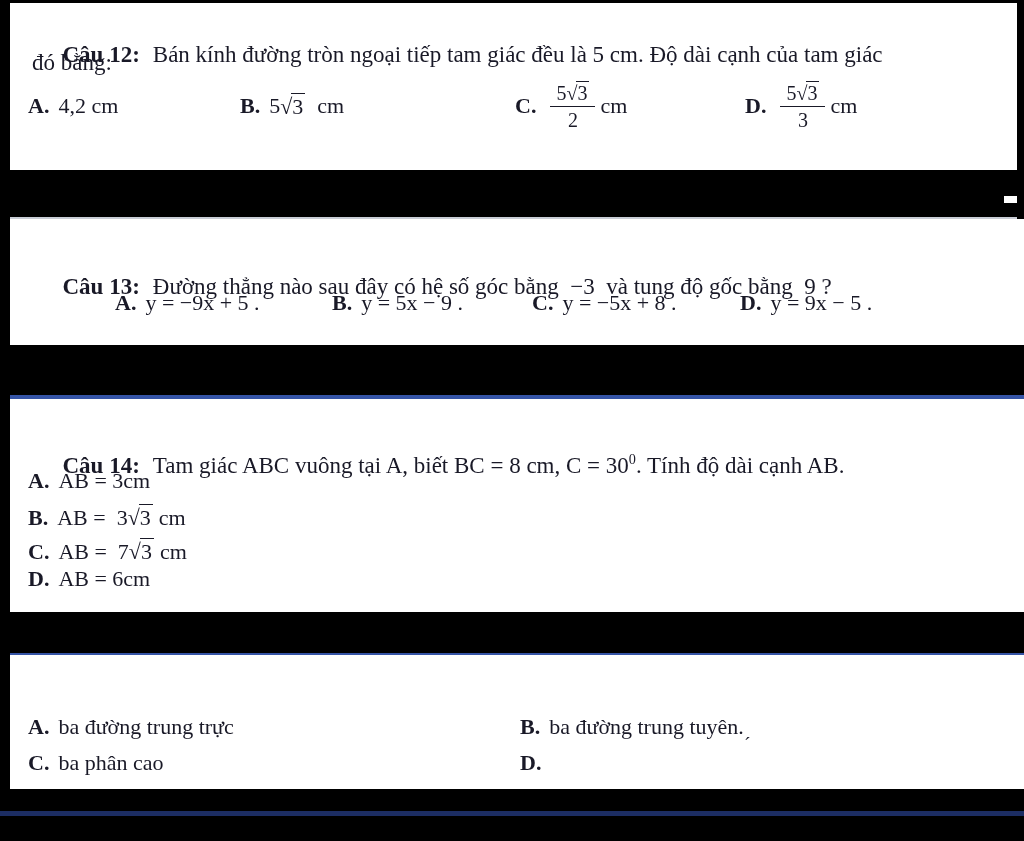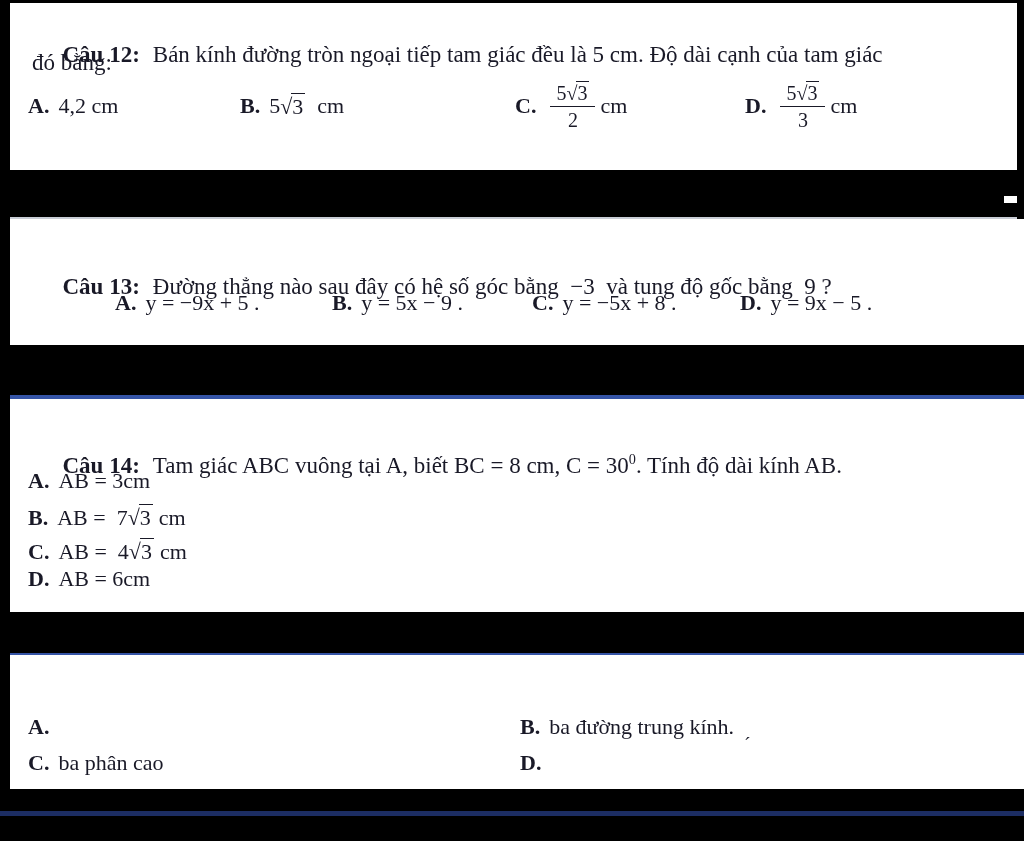--- a/index.html
+++ b/index.html
@@ -91,44 +91,44 @@
       <div class="ans" style="left:712px;">
         <span class="key" data-bind="q13.ans.3.key">D.</span><span class="math" data-bind="q13.ans.3.math">y = 9x − 5 .</span>
       </div>
     </div>
   </section>
 
   <div class="bar" style="top:345px;height:50px;border-bottom:4px solid #3554a6;"></div>
 
   <section class="q" style="left:28px;top:420px;height:180px;">
     <div class="line" style="left:0;top:0;">
-      <span class="qlabel" data-bind="q14.label">Câu 14:</span><span data-bind="q14.pre">Tam giác ABC vuông tại A, biết BC = 8 cm, </span><span class="math" data-bind="q14.math">C = 30</span><sup data-bind="q14.sup">0</sup><span data-bind="q14.post">. Tính độ dài kính AB.</span>
+      <span class="qlabel" data-bind="q14.label">Câu 14:</span><span data-bind="q14.pre">Tam giác ABC vuông tại A, biết BC = 8 cm, </span><span class="math" data-bind="q14.math">C = 30</span><sup data-bind="q14.sup">0</sup><span data-bind="q14.post">. Tính độ dài cạnh AB.</span>
     </div>
     <div class="ans" style="left:0;top:48px;">
       <span class="key" data-bind="q14.ans.0.key">A.</span><span data-bind="q14.ans.0.text">AB = 3cm</span>
     </div>
     <div class="ans" style="left:0;top:84px;">
-      <span class="key" data-bind="q14.ans.1.key">B.</span><span data-bind="q14.ans.1.pre">AB =  7</span><span class="sqrt"><span>√</span><span class="rad" data-bind="q14.ans.1.radicand">3</span></span><span style="margin-left:6px;" data-bind="q14.ans.1.suffix">cm</span>
+      <span class="key" data-bind="q14.ans.1.key">B.</span><span data-bind="q14.ans.1.pre">AB =  3</span><span class="sqrt"><span>√</span><span class="rad" data-bind="q14.ans.1.radicand">3</span></span><span style="margin-left:6px;" data-bind="q14.ans.1.suffix">cm</span>
     </div>
     <div class="ans" style="left:0;top:118px;">
-      <span class="key" data-bind="q14.ans.2.key">C.</span><span data-bind="q14.ans.2.pre">AB =  4</span><span class="sqrt"><span>√</span><span class="rad" data-bind="q14.ans.2.radicand">3</span></span><span style="margin-left:6px;" data-bind="q14.ans.2.suffix">cm</span>
+      <span class="key" data-bind="q14.ans.2.key">C.</span><span data-bind="q14.ans.2.pre">AB =  7</span><span class="sqrt"><span>√</span><span class="rad" data-bind="q14.ans.2.radicand">3</span></span><span style="margin-left:6px;" data-bind="q14.ans.2.suffix">cm</span>
     </div>
     <div class="ans" style="left:0;top:146px;">
       <span class="key" data-bind="q14.ans.3.key">D.</span><span data-bind="q14.ans.3.text">AB = 6cm</span>
     </div>
   </section>
 
   <div class="bar" style="top:612px;height:41px;border-bottom:2px solid #3554a6;"></div>
 
   <section class="q" style="left:28px;top:678px;height:110px;">
     <div class="ans" style="left:0;top:36px;">
-      <span class="key" data-bind="q15.ans.0.key">A.</span>
+      <span class="key" data-bind="q15.ans.0.key">A.</span><span data-bind="q15.ans.0.text">ba đường trung trực</span>
     </div>
     <div class="ans" style="left:492px;top:36px;">
-      <span class="key" data-bind="q15.ans.1.key">B.</span><span data-bind="q15.ans.1.text">ba đường trung kính.</span>
+      <span class="key" data-bind="q15.ans.1.key">B.</span><span data-bind="q15.ans.1.text">ba đường trung tuyên.</span>
     </div>
     <div class="ans" style="left:0;top:72px;">
       <span class="key" data-bind="q15.ans.2.key">C.</span><span data-bind="q15.ans.2.text">ba phân cao</span>
     </div>
     <div class="ans" style="left:492px;top:72px;">
       <span class="key" data-bind="q15.ans.3.key">D.</span>
     </div>
     <span class="stray" style="left:716px;top:56px;" data-bind="q15.stray_mark">ˊ</span>
   </section>
 

